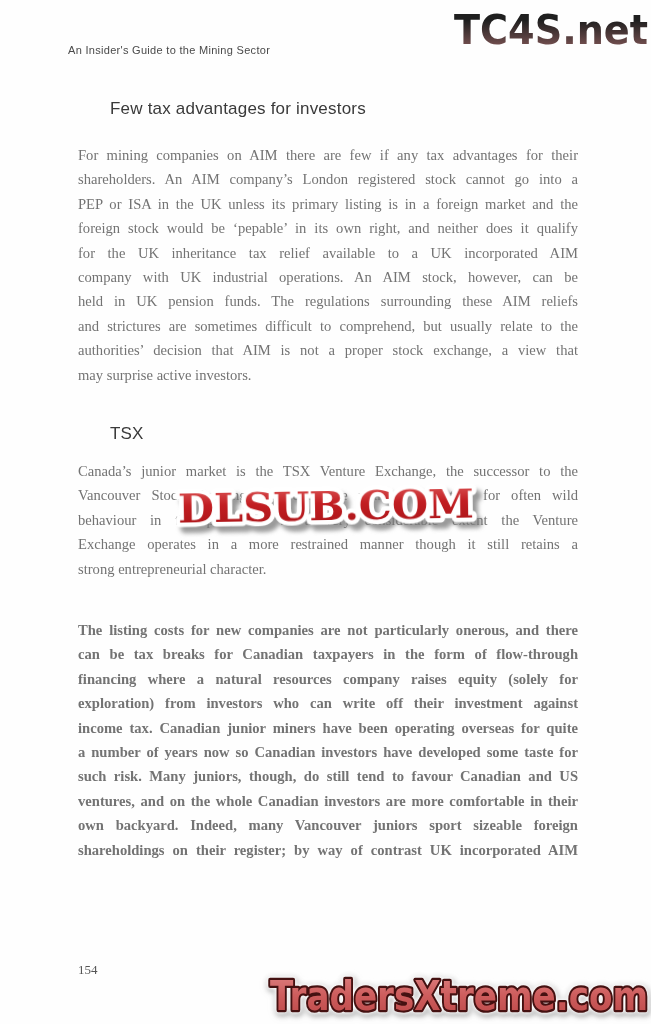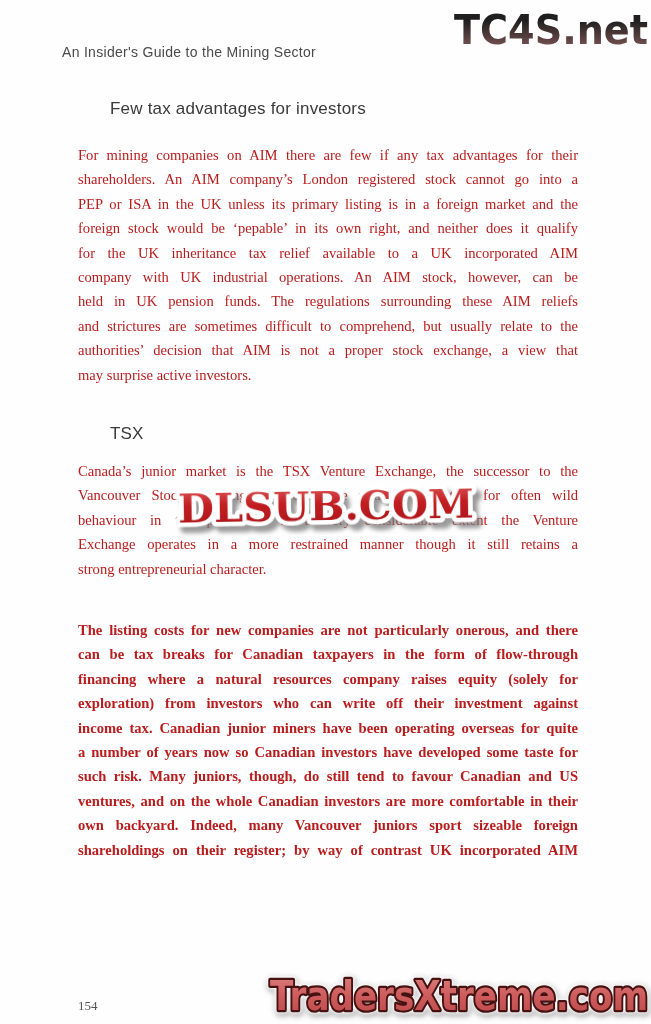--- a/index.html
+++ b/index.html
@@ -4,42 +4,42 @@
 <style>
   html,body{margin:0;padding:0;}
   .page{
     position:relative;
     width:651px;height:1024px;
     background:#fefefe;
     overflow:hidden;
     font-family:"Liberation Serif", serif;
   }
   .running-header{
-    position:absolute;left:62px;top:44px;
+    position:absolute;left:68px;top:44px;
     font-family:"Liberation Sans", sans-serif;
-    font-size:14px;letter-spacing:.3px;color:#4a4a4a;
+    font-size:11px;letter-spacing:.3px;color:#4a4a4a;
   }
   .section-heading{
     position:absolute;left:78px;
     font-family:"Liberation Sans", sans-serif;
     font-weight:400;font-size:17px;color:#3a3a3a;letter-spacing:.2px;margin-left:32px;
   }
   .heading-1{top:99px;}
   .heading-2{top:424px;}
   .para{
     position:absolute;left:78px;width:500px;
-    font-size:14.6px;line-height:24.4px;color:#b91c1c;
+    font-size:14.6px;line-height:24.4px;color:#737373;
   }
   .para-1{top:143px;}
   .para-2{top:459px;}
   .para-3{top:618px;font-weight:bold;}
   .pline{text-align:justify;text-align-last:justify;}
   .pline.last{text-align-last:left;}
   .page-number{
-    position:absolute;left:78px;top:998px;
+    position:absolute;left:78px;top:962px;
     font-size:13px;color:#555;
   }
   .wm{position:absolute;pointer-events:none;}
   .wm-tc4s{left:452px;top:2px;}
   .wm-dlsub{left:170px;top:474px;transform:rotate(-1deg);}
   .wm-dlsub-svg{filter:drop-shadow(5px 6px 2px rgba(120,120,120,.75));}
   .wm-traders{left:264px;top:964px;}
   .wm-traders-svg{filter:drop-shadow(0 0 2px #fff) drop-shadow(0 0 2px #fff) drop-shadow(1px 2px 2px rgba(90,90,90,.6));}
 </style>
 </head>

